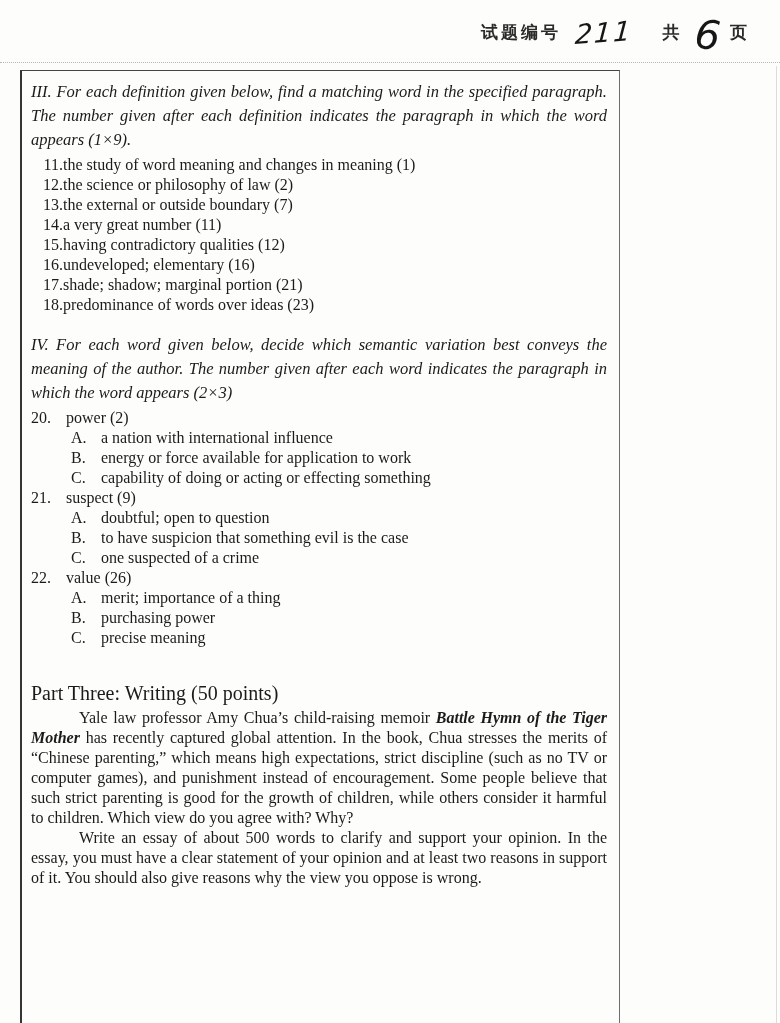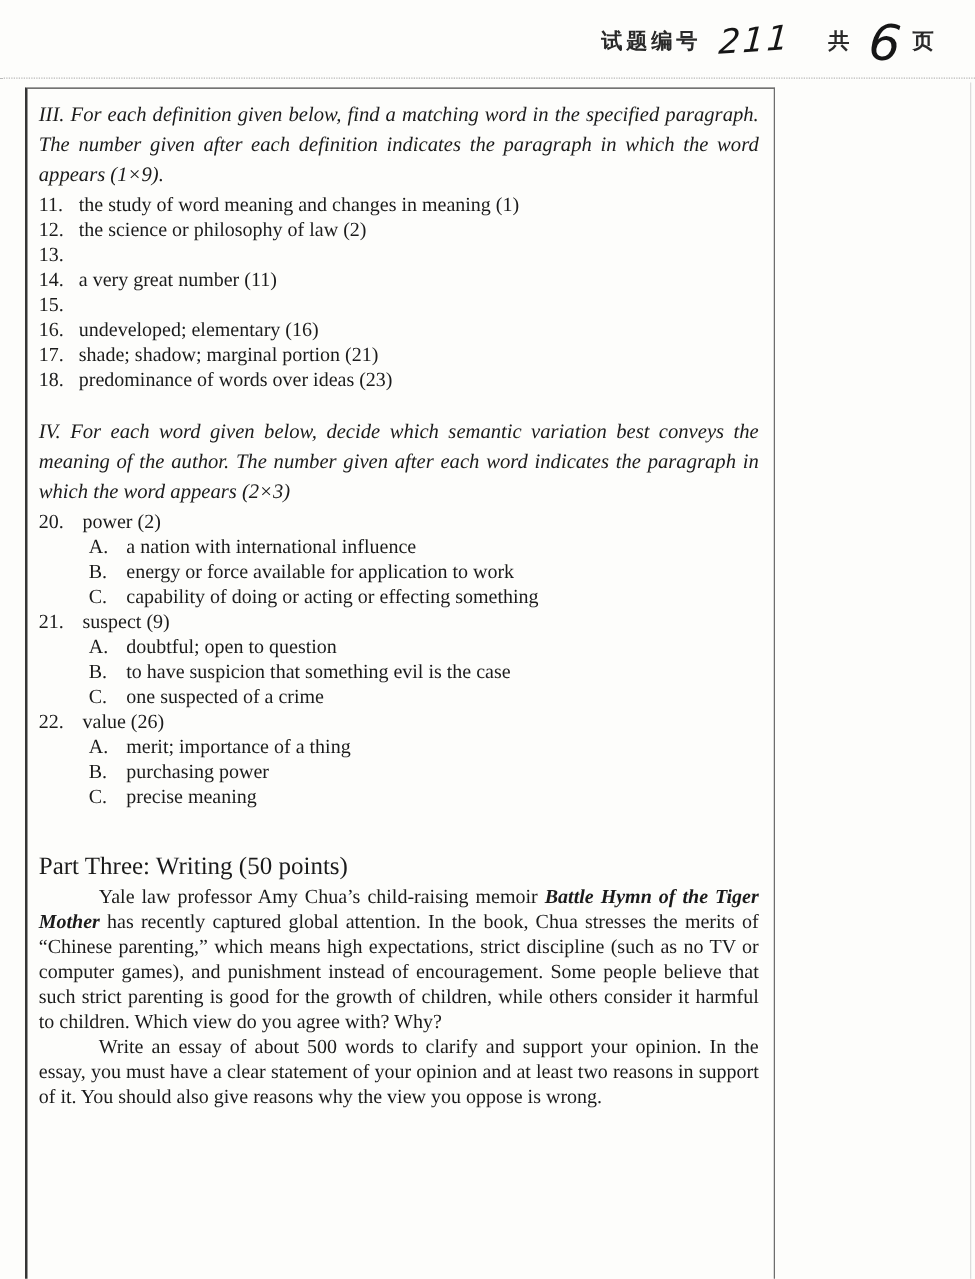--- a/index.html
+++ b/index.html
@@ -94,20 +94,21 @@
   
   .num-list { margin-bottom: 0; }
   .item {
     display: flex;
     font-size: 16px;
     line-height: 20px;
   }
   .item .num {
     width: 32px;
     flex: 0 0 32px;
+    text-align: right;
   }
 
   
   .section-iv { margin-top: 18px; }
   .question { font-size: 16px; line-height: 20px; }
   .q-head { display: flex; }
   .q-head .num { width: 35px; flex: 0 0 35px; }
   .option {
     display: flex;
     margin-left: 40px;
@@ -155,27 +156,29 @@
     <div class="item">
       <span class="num">11.</span>
       <span class="txt">the study of word meaning and changes in meaning (1)</span>
     </div>
     <div class="item">
       <span class="num">12.</span>
       <span class="txt">the science or philosophy of law (2)</span>
     </div>
     <div class="item">
       <span class="num">13.</span>
+      <span class="txt">the external or outside boundary (7)</span>
     </div>
     <div class="item">
       <span class="num">14.</span>
       <span class="txt">a very great number (11)</span>
     </div>
     <div class="item">
       <span class="num">15.</span>
+      <span class="txt">having contradictory qualities (12)</span>
     </div>
     <div class="item">
       <span class="num">16.</span>
       <span class="txt">undeveloped; elementary (16)</span>
     </div>
     <div class="item">
       <span class="num">17.</span>
       <span class="txt">shade; shadow; marginal portion (21)</span>
     </div>
     <div class="item">

